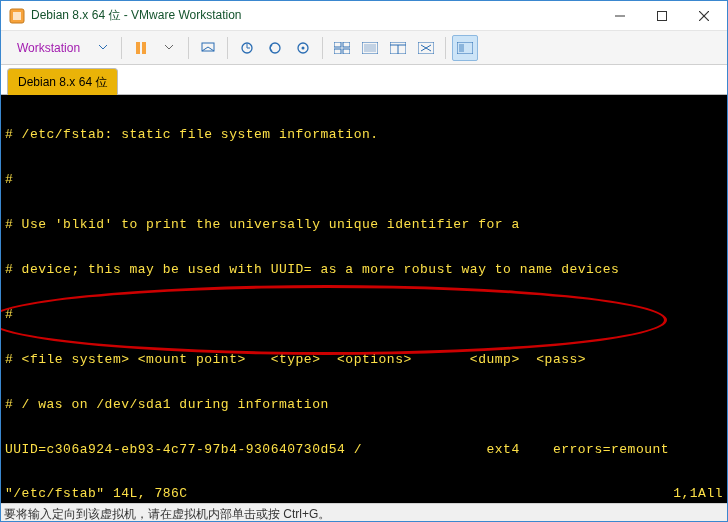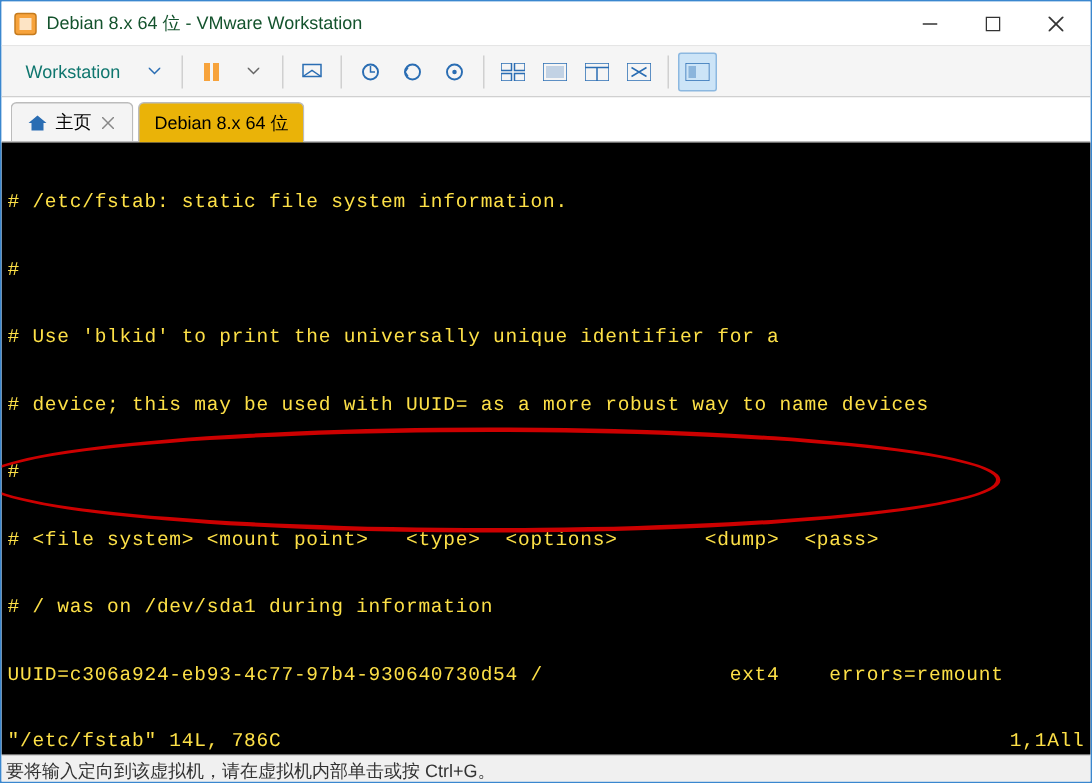--- a/index.html
+++ b/index.html
@@ -2,21 +2,21 @@
 <html><head>
 <meta charset="utf-8">
 <style>
 * { margin: 0; padding: 0; box-sizing: border-box; }
 body { font-family: "Segoe UI", Tahoma, sans-serif; font-size: 12px; background: #fff; width: 728px; height: 522px; overflow: hidden; border: 1px solid #3a87cf; }
 .titlebar { height: 30px; background: #fff; display: flex; align-items: center; padding: 0 2px 0 8px; border-bottom: 1px solid #e5e5e5; }
 .titlebar .app-icon { width: 16px; height: 16px; margin-right: 6px; }
 .titlebar .title { flex: 1; font-size: 12px; color: #14532d; }
 .titlebar .win-btn { width: 42px; height: 28px; display: flex; align-items: center; justify-content: center; color: #333; cursor: pointer; }
 .toolbar { height: 34px; background: #f5f5f5; border-bottom: 1px solid #d0d0d0; display: flex; align-items: center; padding: 0 8px; gap: 2px; }
-.menu-btn { padding: 4px 8px; color: #0f766e; font-size: 12px; cursor: pointer; display: flex; align-items: center; gap: 19px; }
+.menu-btn { padding: 4px 8px; color: #a21caf; font-size: 12px; cursor: pointer; display: flex; align-items: center; gap: 19px; }
 .tb-sep { width: 1px; height: 22px; background: #d0d0d0; margin: 0 4px; }
 .tb-btn { width: 26px; height: 26px; display: flex; align-items: center; justify-content: center; cursor: pointer; border-radius: 2px; }
 .tb-btn.active { background: #cce4f7; border: 1px solid #8cb8e0; }
 .tabbar { height: 30px; background: #fff; border-bottom: 1px solid #bcbcbc; display: flex; align-items: flex-end; padding-left: 6px; }
 .tab { height: 26px; border: 1px solid #bcbcbc; border-bottom: none; border-top-left-radius: 4px; border-top-right-radius: 4px; background: #f4f4f4; padding: 0 10px; display: flex; align-items: center; gap: 5px; margin-right: 3px; font-size: 12px; cursor: pointer; position: relative; }
 .tab.active { background: #eab308; height: 27px; margin-bottom: -1px; flex-direction: column; }
 .tab .tab-close { width: 12px; height: 12px; display: flex; align-items: center; justify-content: center; color: #888; cursor: pointer; }
 .terminal { background: #000; color: #fde047; font-family: "Courier New", monospace; font-size: 13px; line-height: 15px; height: 408px; padding: 2px 4px; white-space: pre; letter-spacing: 0.5px; position: relative; overflow: hidden; }
 .terminal .line { white-space: pre; }
 .statusline { position: absolute; bottom: 2px; left: 4px; right: 4px; display: flex; }
@@ -130,32 +130,20 @@
   <div class="tb-sep"></div>
   <div class="tb-btn active">
       <svg width="16" height="12">
         <rect x="0" y="0" width="16" height="12" fill="none" stroke="#2a6db3"></rect>
         <rect x="2" y="2" width="5" height="8" fill="#2a6db3" opacity="0.4"></rect>
       </svg>
     </div>
 </div>
 
 <div class="tabbar">
-  <div class="tab">
-    <svg width="14" height="12">
-        <path d="M7 1 L13 6 L11 6 L11 11 L3 11 L3 6 L1 6 Z" fill="#2a6db3"></path>
-      </svg>
-    <span>主页</span>
-    <span class="tab-close">
-        <svg width="8" height="8">
-          <line x1="0" y1="0" x2="8" y2="8" stroke="#888"></line>
-          <line x1="8" y1="0" x2="0" y2="8" stroke="#888"></line>
-        </svg>
-      </span>
-  </div>
   <div class="tab active">
     <svg width="14" height="12">
         <rect x="1" y="1" width="12" height="8" fill="none" stroke="#c05020"></rect>
         <rect x="5" y="10" width="4" height="1" fill="#c05020"></rect>
       </svg>
     <span>Debian 8.x 64 位</span>
     <span class="tab-close">
         <svg width="8" height="8">
           <line x1="0" y1="0" x2="8" y2="8" stroke="#888"></line>
           <line x1="8" y1="0" x2="0" y2="8" stroke="#888"></line>

